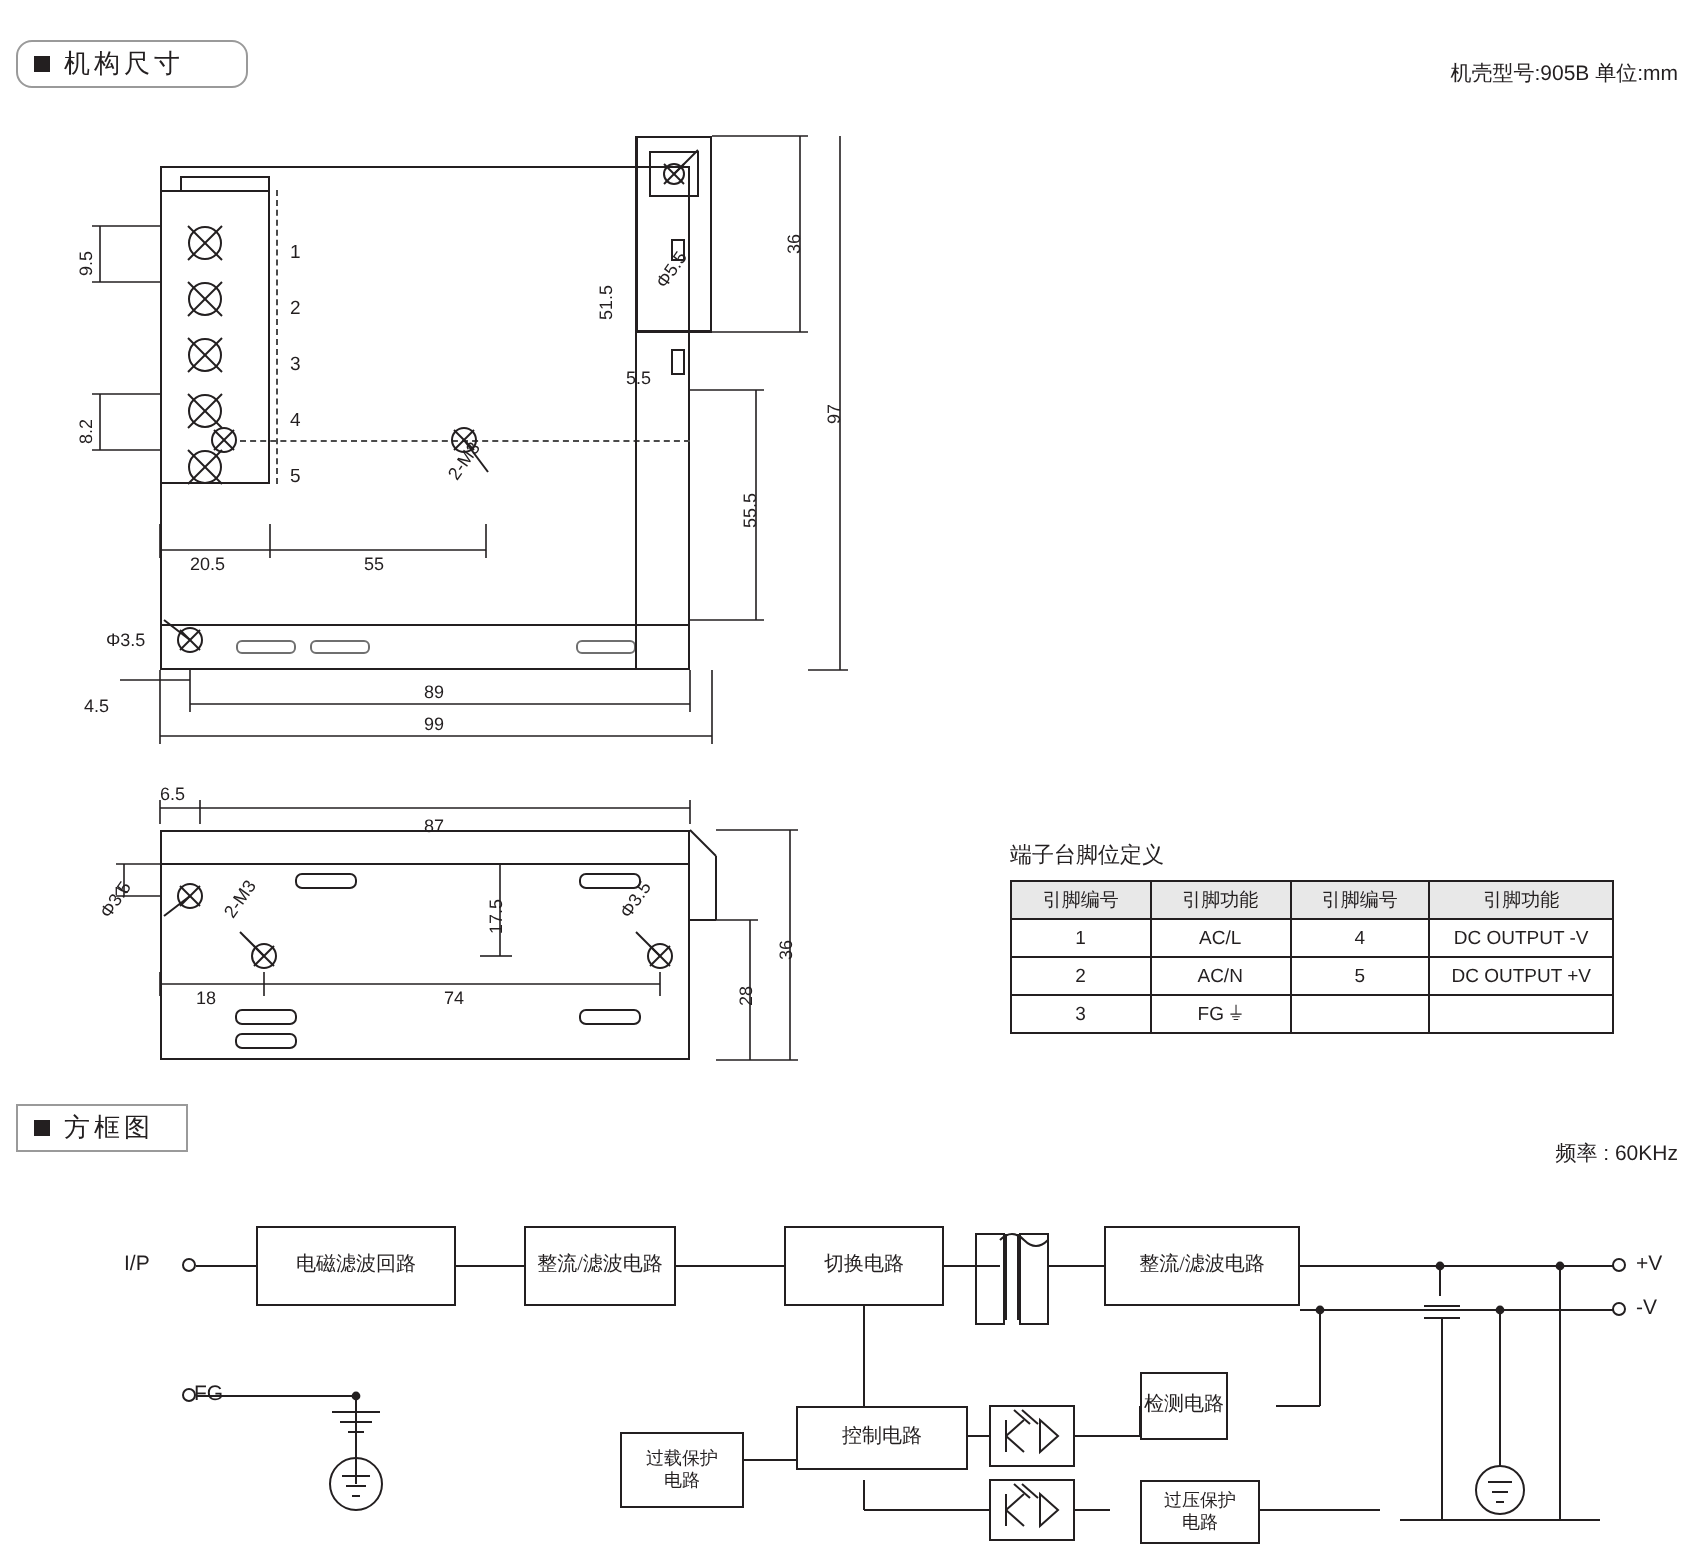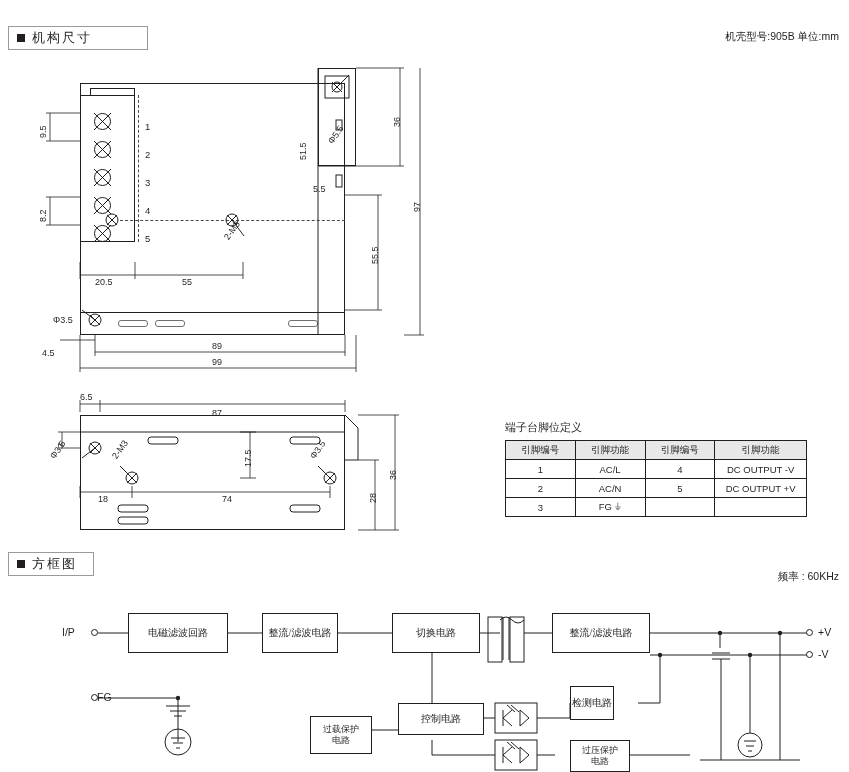--- a/index.html
+++ b/index.html
@@ -51,21 +51,21 @@
     display:flex;align-items:center;justify-content:center;
     font-size:10px;line-height:1.25;text-align:center;background:#fff;font-family:Liberation Serif, serif;
   }
   .lbl{position:absolute;font-size:10.5px;}
   .term{position:absolute;width:7px;height:7px;border:1px solid #231f20;border-radius:50%;background:#fff;box-sizing:border-box;}
   svg{position:absolute;overflow:visible;}
 </style>
 </head>
 <body>
 
-<div class="sec-head" style="left:8px;top:26px;width:140px;">
+<div class="sec-head" style="left:8px;top:20px;width:116px;border-radius:8px;">
   <span class="sq"></span>
   <span class="txt">机构尺寸</span>
 </div>
 <div class="note" style="right:10px;top:30px;">机壳型号:905B 单位:mm</div>
 
 <div class="box" style="left:80px;top:83px;width:265px;width:265px;height:252px;"></div>
 
 <div class="box" style="left:80px;top:95px;width:55px;height:147px;"></div>
 <div class="box" style="left:90px;top:88px;width:45px;height:8px;"></div>
 <div class="dash-v" style="left:138px;top:95px;height:147px;"></div>
@@ -375,21 +375,21 @@
     <circle cx="720" cy="633" r="2.2"></circle>
     <circle cx="780" cy="633" r="2.2"></circle>
     <circle cx="750" cy="655" r="2.2"></circle>
     <circle cx="660" cy="655" r="2.2"></circle>
     <circle cx="178" cy="698" r="2.2"></circle>
   </g>
 </svg>
 
 <div class="blk" style="left:128px;top:613px;width:100px;height:40px;">电磁滤波回路</div>
 <div class="blk" style="left:262px;top:613px;width:76px;height:40px;">整流/滤波电路</div>
-<div class="blk" style="left:392px;top:613px;width:88px;height:40px;">切换电路</div>
+<div class="blk" style="left:392px;top:613px;width:80px;height:40px;">切换电路</div>
 <div class="blk" style="left:552px;top:613px;width:98px;height:40px;">整流/滤波电路</div>
 <div class="blk" style="left:310px;top:716px;width:62px;height:38px;white-space:pre-line;font-size:9px;">过载保护
 电路</div>
 <div class="blk" style="left:398px;top:703px;width:86px;height:32px;">控制电路</div>
 <div class="blk" style="left:570px;top:686px;width:44px;height:34px;">检测电路</div>
 <div class="blk" style="left:570px;top:740px;width:60px;height:32px;white-space:pre-line;font-size:9px;">过压保护
 电路</div>
 
 <div class="lbl" style="left:62px;top:626px;">I/P</div>
 <div class="term" style="left:91px;top:629px;"></div>

